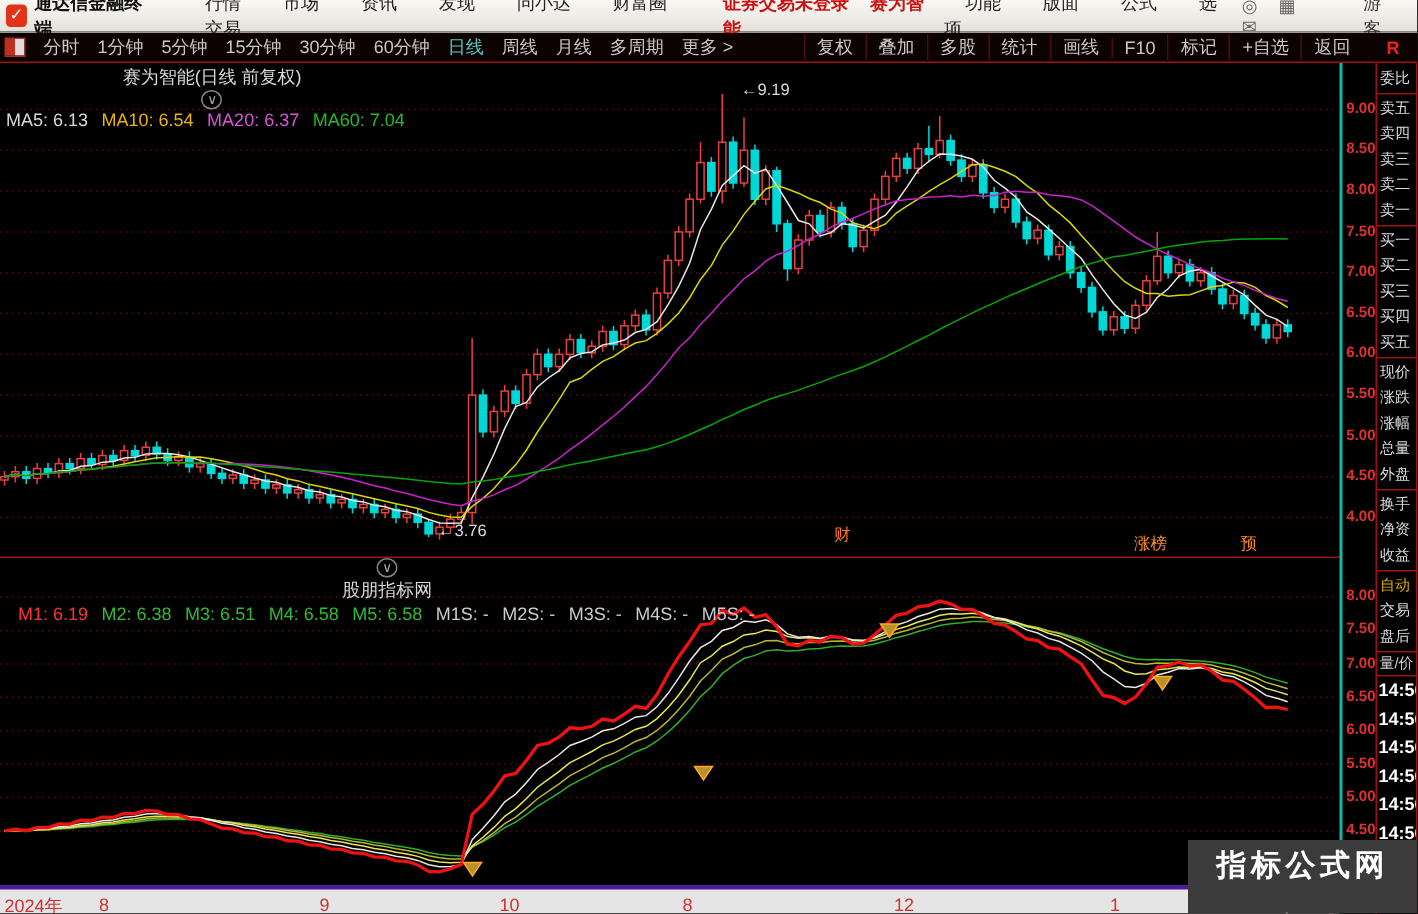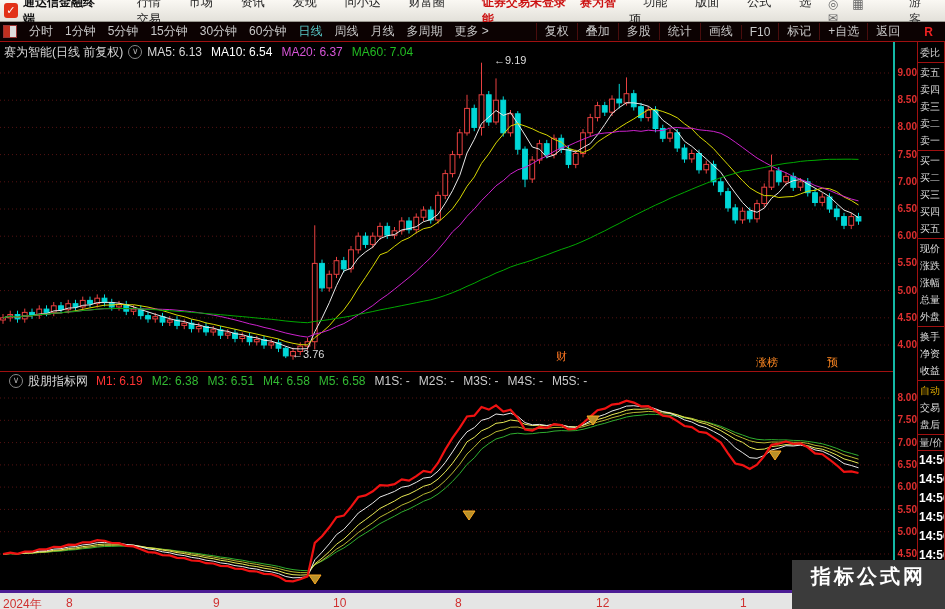--- a/index.html
+++ b/index.html
@@ -23,21 +23,21 @@
   #split-icon{width:12px;height:11px;margin:0 6px 0 3px;border:1px solid #993333;background:linear-gradient(90deg,#c03020 50%,#ddd 50%);}
   .tb-item{padding:0 6px;cursor:default;white-space:nowrap;}
   .tb-item.active{color:#58c8c8;}
   #tb-right{margin-left:auto;display:flex;align-items:center;}
   #tb-right .tb-item{border-left:1px solid #4a0d0d;padding:0 8px;}
   #tb-corner{color:#ee2222;font-weight:bold;padding:0 12px 0 16px;}
   
   #content{position:absolute;top:42px;left:0;width:945px;height:567px;background:#000;}
   #chart-svg{position:absolute;top:0;left:0;}
   .title-row{position:absolute;left:4px;height:18px;display:flex;align-items:center;
-             font-size:12px;color:#d8d8d8;white-space:nowrap;z-index:4;}
+             font-size:12px;color:#d8d8d8;white-space:nowrap;z-index:4;flex-direction:column;}
   #main-title-row{top:1px;}
   #sub-title-row{top:330px;}
   .chev{display:inline-block;width:12px;height:12px;border:1px solid #888;border-radius:50%;
         color:#aaa;font-size:9px;line-height:11px;text-align:center;margin:0 5px;}
   .ma-val{margin-right:9px;}
   #divider{position:absolute;top:329px;left:0;width:893px;height:1px;background:#a01010;z-index:3;}
   
   .anno{position:absolute;font-size:11px;z-index:4;white-space:nowrap;}
   
   #ylabels{position:absolute;top:0;left:893px;width:23px;height:567px;border-left:2px solid #14b8a6;z-index:4;}
@@ -407,21 +407,21 @@
         <polyline points="3.0,512.0 10.3,510.7 17.5,511.8 24.8,509.7 32.0,509.7 39.3,507.3 46.5,507.4 53.8,504.8 61.0,505.1 68.3,502.7 75.5,502.9 82.8,500.3 90.0,500.4 97.3,498.2 104.5,498.8 111.8,501.0 119.0,501.1 126.3,503.9 133.5,504.4 140.8,507.3 148.0,510.1 155.3,510.6 162.5,513.1 169.8,513.4 177.0,515.8 184.3,516.1 191.5,518.5 198.8,518.8 206.0,521.2 213.3,521.5 220.5,523.9 227.8,524.2 235.0,526.6 242.3,526.9 249.5,529.2 256.8,529.5 264.0,531.9 271.3,532.2 278.5,534.6 285.8,538.9 293.0,539.3 300.3,537.2 307.5,534.4 314.8,500.9 322.0,494.2 329.3,485.3 336.5,475.2 343.8,473.6 351.0,464.9 358.3,455.0 365.5,453.4 372.8,449.3 380.0,443.2 387.3,443.7 394.5,442.2 401.8,437.4 409.0,438.6 416.3,434.1 423.5,428.9 430.8,430.3 438.0,421.0 445.3,407.5 452.5,395.8 459.8,385.7 467.0,374.5 474.3,373.7 481.5,365.0 488.8,367.6 496.0,363.4 503.3,369.5 510.5,367.8 517.8,375.9 525.0,387.5 532.3,388.5 539.5,384.9 546.8,385.8 554.0,382.1 561.3,383.1 568.5,387.4 575.8,386.8 583.0,381.2 590.3,374.6 597.5,368.2 604.8,366.7 612.0,362.6 619.3,361.6 626.5,358.7 633.8,360.6 641.0,364.3 648.3,364.2 655.5,368.8 662.8,373.6 670.0,374.7 677.3,379.1 684.5,384.0 691.8,385.1 699.0,389.8 706.3,390.8 713.5,395.7 720.8,400.6 728.0,411.3 735.3,421.5 742.5,423.1 749.8,427.0 757.0,422.7 764.3,413.9 771.5,402.8 778.8,401.7 786.0,399.5 793.3,402.0 800.5,401.3 807.8,405.4 815.0,411.4 822.3,412.2 829.5,417.5 836.8,423.3 844.0,429.8 851.3,429.4 858.5,431.0" fill="none" stroke="#f01212" stroke-width="2.2"></polyline>
         <path d="M309,533 L321,533 L315,542 Z" fill="#b8912a" stroke="#ffaa22" stroke-width="1"></path>
         <path d="M463,469 L475,469 L469,478 Z" fill="#b8912a" stroke="#ffaa22" stroke-width="1"></path>
         <path d="M587,374 L599,374 L593,383 Z" fill="#b8912a" stroke="#ffaa22" stroke-width="1"></path>
         <path d="M769,409 L781,409 L775,418 Z" fill="#b8912a" stroke="#ffaa22" stroke-width="1"></path>
       </svg>
 
     <div id="main-title-row" class="title-row">
       <span>赛为智能(日线 前复权)</span>
       <span class="chev">∨</span>
-      <span id="ma-values"><span class="ma-val" style="color: rgb(216, 216, 216);">MA5: 6.13</span><span class="ma-val" style="color: #ffffff;">MA10: 6.54</span><span class="ma-val" style="color: rgb(216, 85, 216);">MA20: 6.37</span><span class="ma-val" style="color: rgb(34, 187, 34);">MA60: 7.04</span></span>
+      <span id="ma-values"><span class="ma-val" style="color: rgb(216, 216, 216);">MA5: 6.13</span><span class="ma-val" style="color: #eab308;">MA10: 6.54</span><span class="ma-val" style="color: rgb(216, 85, 216);">MA20: 6.37</span><span class="ma-val" style="color: rgb(34, 187, 34);">MA60: 7.04</span></span>
     </div>
 
     <div id="divider"></div>
 
     <div id="sub-title-row" class="title-row">
       <span class="chev">∨</span>
       <span>股朋指标网</span>
       <span id="sub-values" style="margin-left:8px;"><span class="ma-val" style="color: rgb(255, 51, 51);">M1: 6.19</span><span class="ma-val" style="color: rgb(51, 187, 51);">M2: 6.38</span><span class="ma-val" style="color: rgb(51, 187, 51);">M3: 6.51</span><span class="ma-val" style="color: rgb(51, 187, 51);">M4: 6.58</span><span class="ma-val" style="color: rgb(51, 187, 51);">M5: 6.58</span><span class="ma-val" style="color: rgb(204, 204, 204);">M1S: -</span><span class="ma-val" style="color: rgb(204, 204, 204);">M2S: -</span><span class="ma-val" style="color: rgb(204, 204, 204);">M3S: -</span><span class="ma-val" style="color: rgb(204, 204, 204);">M4S: -</span><span class="ma-val" style="color: rgb(204, 204, 204);">M5S: -</span></span>
     </div>
 

